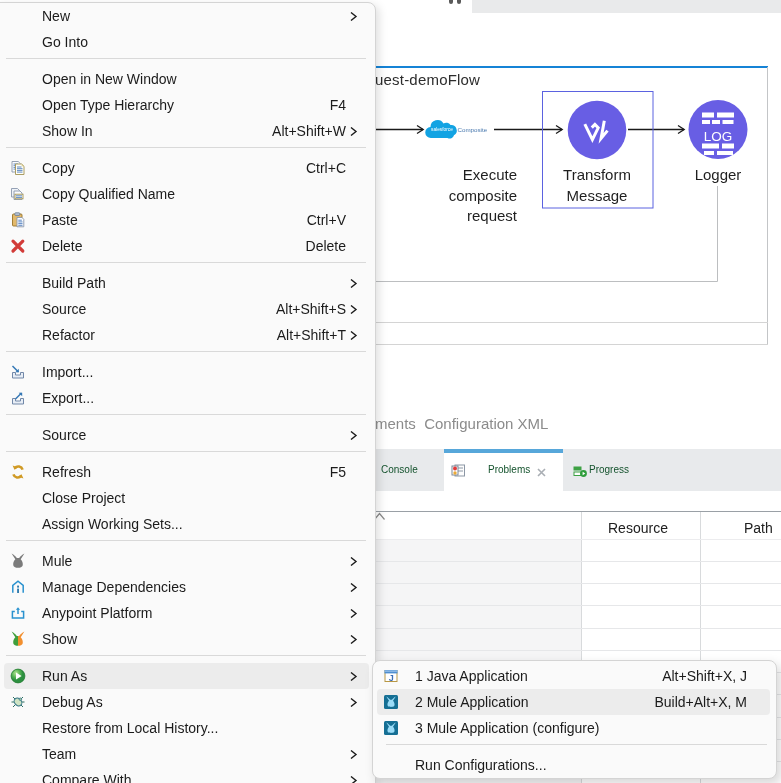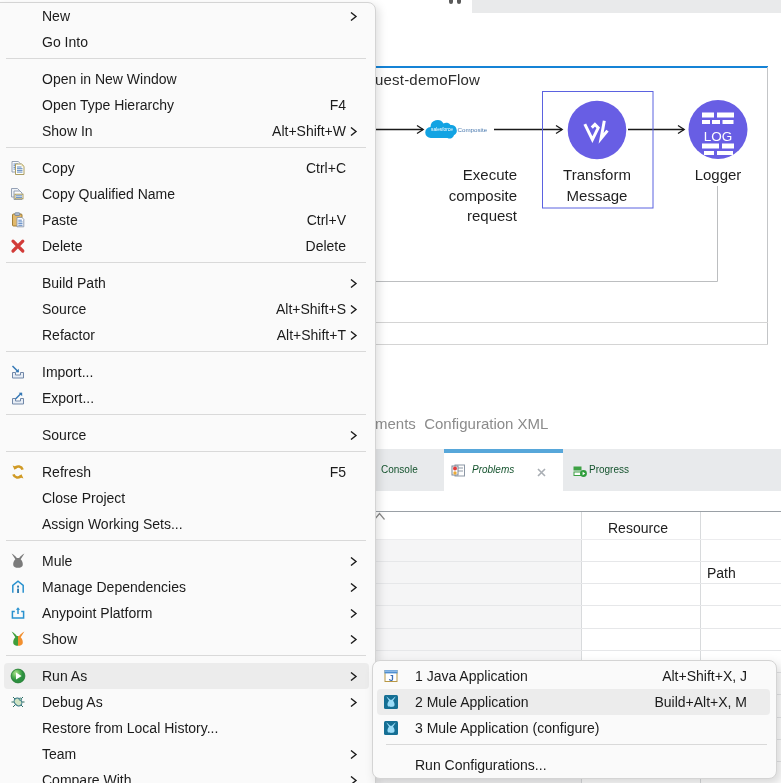--- a/index.html
+++ b/index.html
@@ -113,38 +113,38 @@
   <div class="abs" id="activetab"></div>
   <div class="abs tabtxt" style="left:381px;">Console</div>
   <svg class="abs" style="left:451px;top:463px;" width="15" height="15" viewBox="0 0 15 15">
     <rect x="4" y="2" width="9.5" height="11" fill="#fdfdfd" stroke="#8c97a5"></rect>
     <line x1="6" y1="5" x2="12" y2="5" stroke="#8c97a5"></line>
     <line x1="6" y1="8" x2="12" y2="8" stroke="#8c97a5"></line>
     <rect x="1" y="3" width="6" height="9" fill="#fff" stroke="#7d8898"></rect>
     <circle cx="4" cy="5.5" r="2" fill="#e23b3b"></circle>
     <circle cx="4" cy="10" r="1.7" fill="#eaaa38"></circle>
   </svg>
-  <div class="abs tabtxt" style="left:472px;font-style:italic;">Problems</div>
+  <div class="abs tabtxt" style="left:488px;">Problems</div>
   <svg class="abs" style="left:536px;top:467px;" width="11" height="11" viewBox="0 0 11 11">
     <path d="M2,2 L9,9 M9,2 L2,9" stroke="#a9aeb4" stroke-width="1.6"></path>
   </svg>
   <svg class="abs" style="left:573px;top:464px;" width="15" height="15" viewBox="0 0 15 15">
     <rect x="0.5" y="2.5" width="8" height="4" fill="#3da144"></rect>
     <rect x="1" y="8" width="7" height="3.5" fill="#fff" stroke="#3da144"></rect>
     <circle cx="10.5" cy="9.5" r="3.4" fill="#2f9e3c"></circle>
     <path d="M9.6,7.8 L12.3,9.5 L9.6,11.2 z" fill="#fff"></path>
   </svg>
   <div class="abs tabtxt" style="left:589px;">Progress</div>
 
   <div class="abs" id="hdrline"></div>
   <div class="abs" id="leftcol"></div>
   <div class="abs colline" style="left:581px;"></div>
   <div class="abs colline" style="left:700px;"></div>
   <div class="abs hdrtxt" style="left:608px;">Resource</div>
-  <div class="abs hdrtxt" style="left:707px;margin-top:45px;">Path</div>
+  <div class="abs hdrtxt" style="left:744px;">Path</div>
   <svg class="abs" style="left:373px;top:512px;" width="13" height="9" viewBox="0 0 13 9">
     <polyline points="1.5,7.5 6.5,1.5 11.5,7.5" fill="none" stroke="#8a8a8a" stroke-width="1.2"></polyline>
   </svg>
   <div class="abs rowline" style="top:539px;background:#ececee;"></div>
   <div class="abs rowline" style="top:561px;"></div>
   <div class="abs rowline" style="top:583px;"></div>
   <div class="abs rowline" style="top:605px;"></div>
   <div class="abs rowline" style="top:628px;"></div>
   <div class="abs rowline" style="top:650px;"></div>
   <div class="abs rowline" style="top:672px;"></div>

